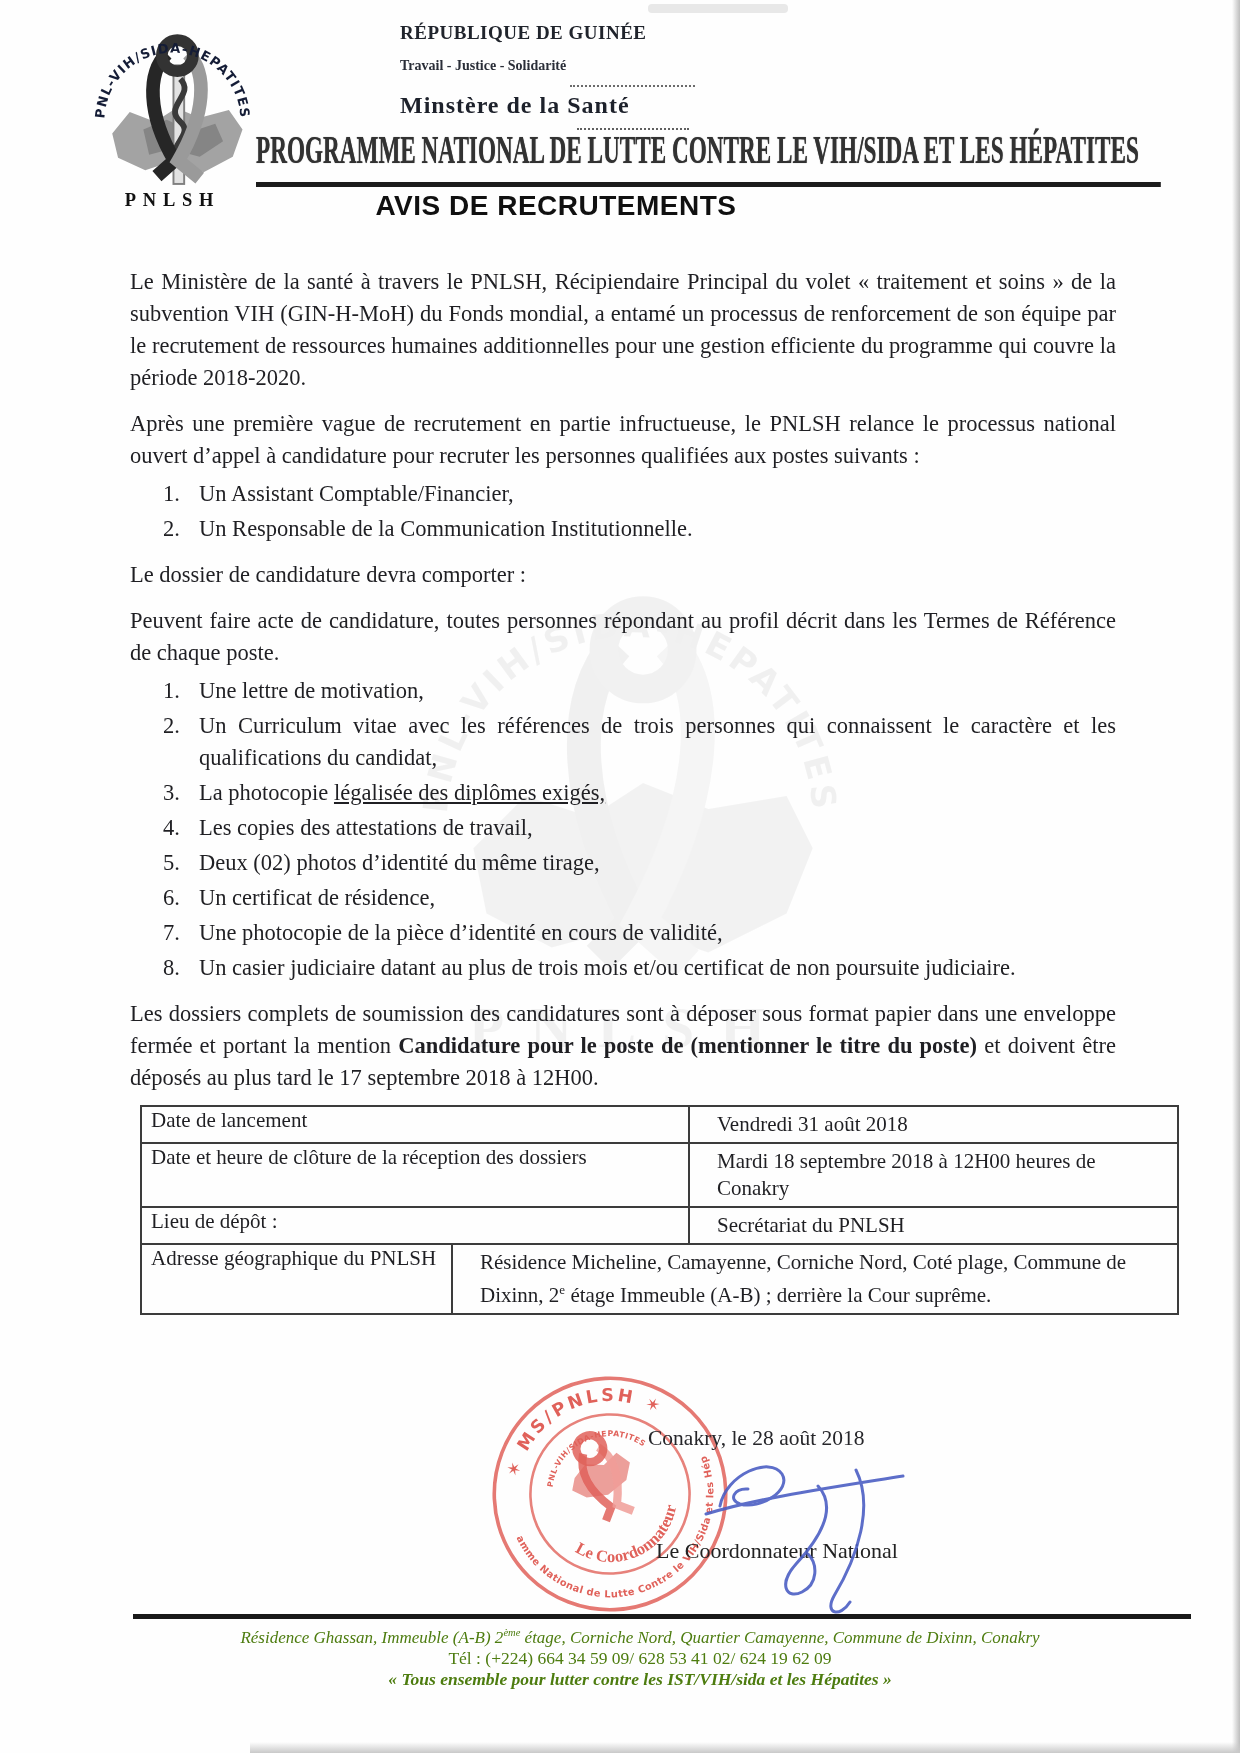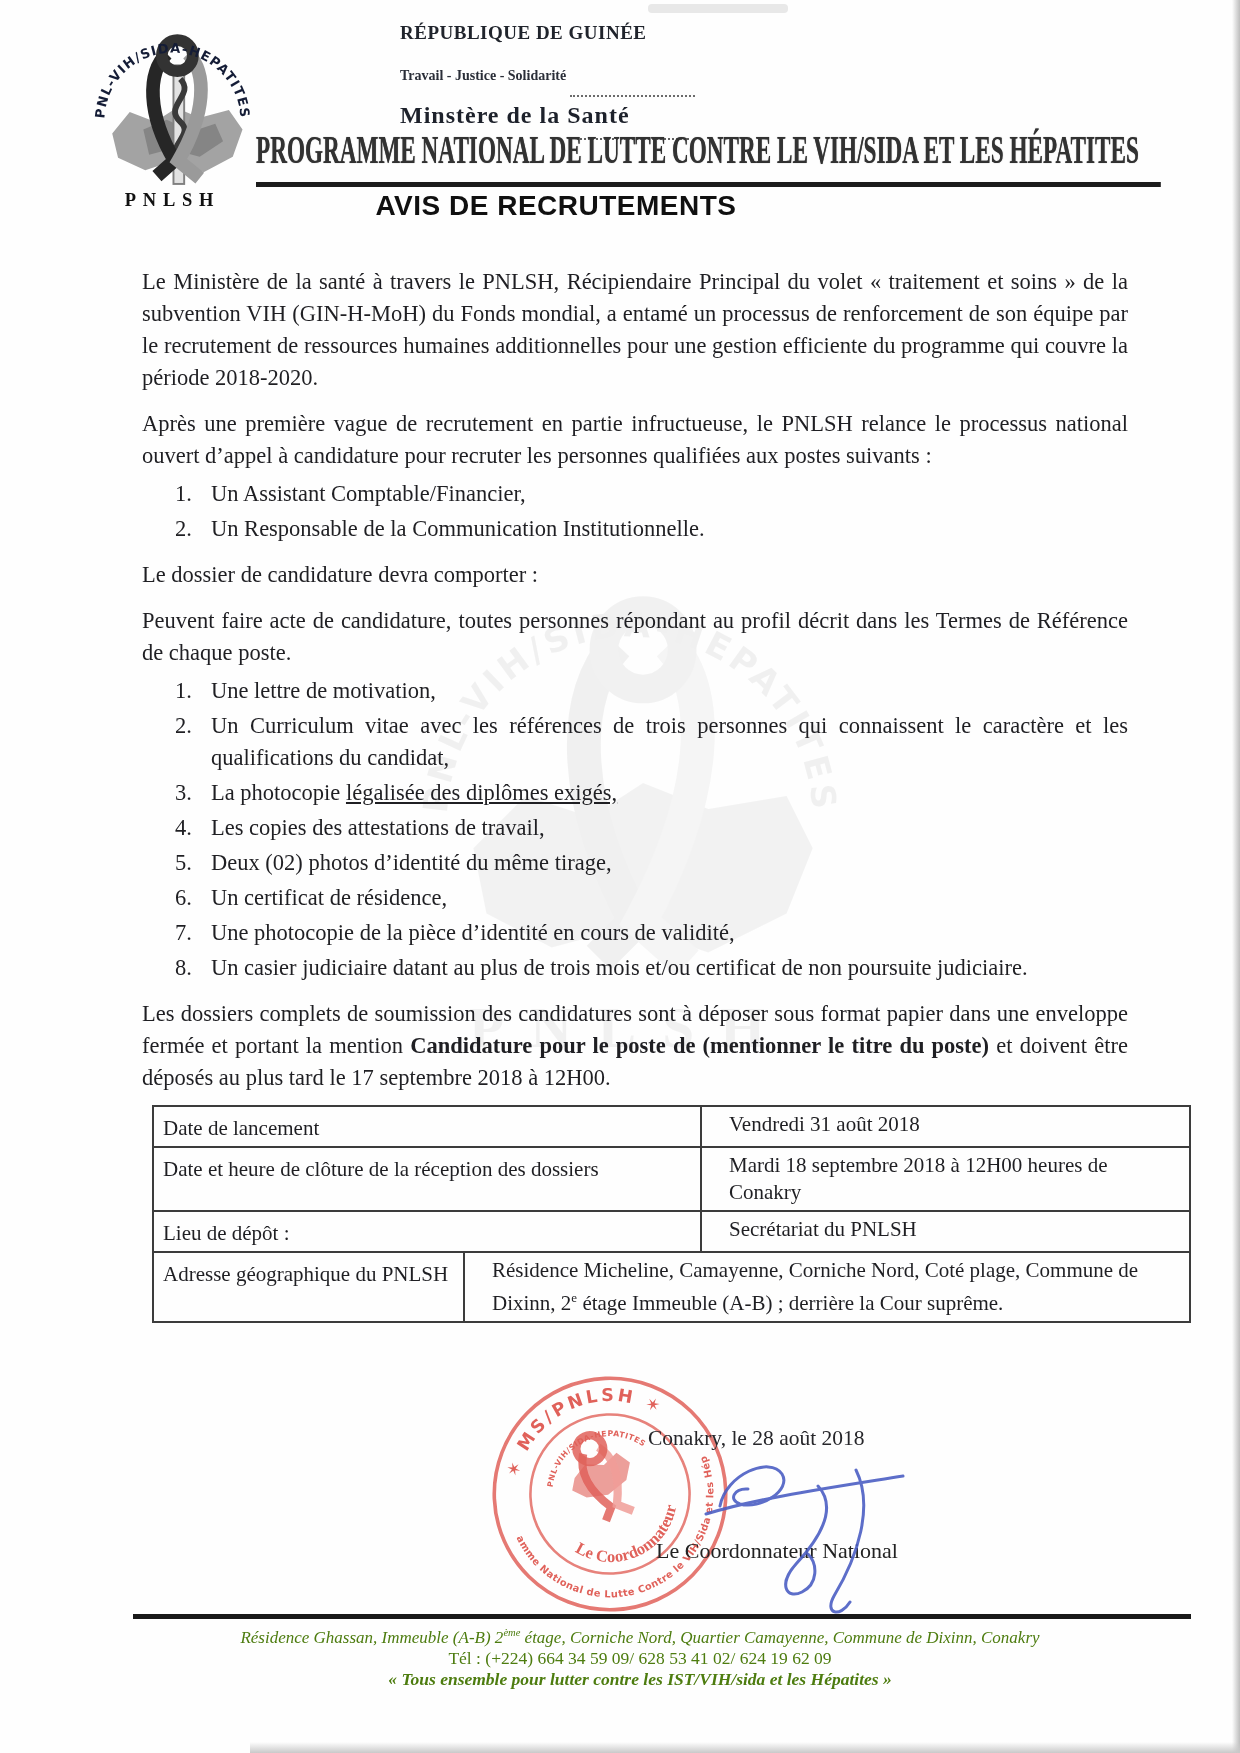--- a/index.html
+++ b/index.html
@@ -10,52 +10,52 @@
   .edge-right{position:absolute;top:0;right:0;width:8px;height:100%;
       background:linear-gradient(to left,#bdbdbd,rgba(255,255,255,0));}
   .edge-bottom{position:absolute;bottom:0;left:250px;right:0;height:11px;
       background:linear-gradient(to top,#c9c9c9,rgba(255,255,255,0));}
   .smudge-top{position:absolute;left:648px;top:4px;width:140px;height:9px;background:#d9d9d9;opacity:.6;border-radius:4px;}
 
   
   .logo{position:absolute;left:85px;top:14px;width:175px;height:196px;}
   .gov-header{position:absolute;left:400px;top:22px;width:465px;}
   .republic{font-size:19px;font-weight:bold;letter-spacing:.5px;color:#20242c;}
-  .motto{font-size:14px;font-weight:bold;margin-top:24px;color:#2a2e38;}
+  .motto{font-size:14px;font-weight:bold;margin-top:14px;color:#2a2e38;}
   .hdr-sep{width:125px;border-top:2px dotted #6b6b6b;margin:11px auto 5px auto;height:0;}
   .ministry{font-size:24px;font-weight:bold;letter-spacing:1px;color:#1d212b;margin-top:4px;}
   .hdr-sep2{width:112px;border-top:2px dotted #606060;margin:9px auto 0 auto;height:0;}
 
   .banner{position:absolute;left:256px;top:126px;width:1560px;white-space:nowrap;
       font-size:40px;font-weight:bold;color:#323232;letter-spacing:0px;
       transform:scale(0.58,1);transform-origin:left top;
       padding-bottom:9px;border-bottom:5px solid #1c1c1c;text-shadow:0 0 1px #555;}
 
   .doc-title{position:absolute;left:0;top:190px;width:1112px;text-align:center;
       font-family:"Liberation Sans", sans-serif;font-weight:bold;font-size:28px;
       letter-spacing:.5px;color:#101010;}
 
   
-  .body-content{position:absolute;left:142px;top:250px;width:986px;
+  .body-content{position:absolute;left:130px;top:250px;width:986px;
       font-size:22.5px;line-height:32px;text-align:justify;}
   .body-content p{margin:14px 0 0 0;}
   .body-content p.first{margin-top:16px;}
   .list{margin:6px 0 0 0;}
   .list-row{display:flex;margin-bottom:3px;}
   .list-row .num{width:36px;margin-left:33px;flex:none;}
   .list-row .txt{flex:1;text-align:justify;}
   .ul-seg{text-decoration:underline;}
   .b-seg{font-weight:bold;}
 
   
   .info-table{margin:11px 0 0 10px;width:1035px;border:2px solid #3c3c3c;
       font-size:21px;line-height:27px;text-align:left;}
   .itr{display:flex;border-top:2px solid #3c3c3c;}
   .itr:first-child{border-top:none;}
-  .itr .cl{width:548px;flex:none;border-right:2px solid #3c3c3c;padding:8px 4px 4px 9px;box-sizing:border-box;}
+  .itr .cl{width:548px;flex:none;border-right:2px solid #3c3c3c;padding:0 4px 4px 9px;box-sizing:border-box;}
   .itr .cv{flex:1;padding:4px 14px 4px 27px;}
   .itr.wide .cl{width:311px;}
 
   
   .watermark{position:absolute;left:395px;top:535px;width:470px;height:540px;opacity:.062;pointer-events:none;}
 
   
   .stamp{position:absolute;left:486px;top:1370px;width:248px;height:248px;
       transform:rotate(-24deg);opacity:.9;}
   .place-date{position:absolute;left:648px;top:1426px;font-size:21.5px;color:#26262a;}

